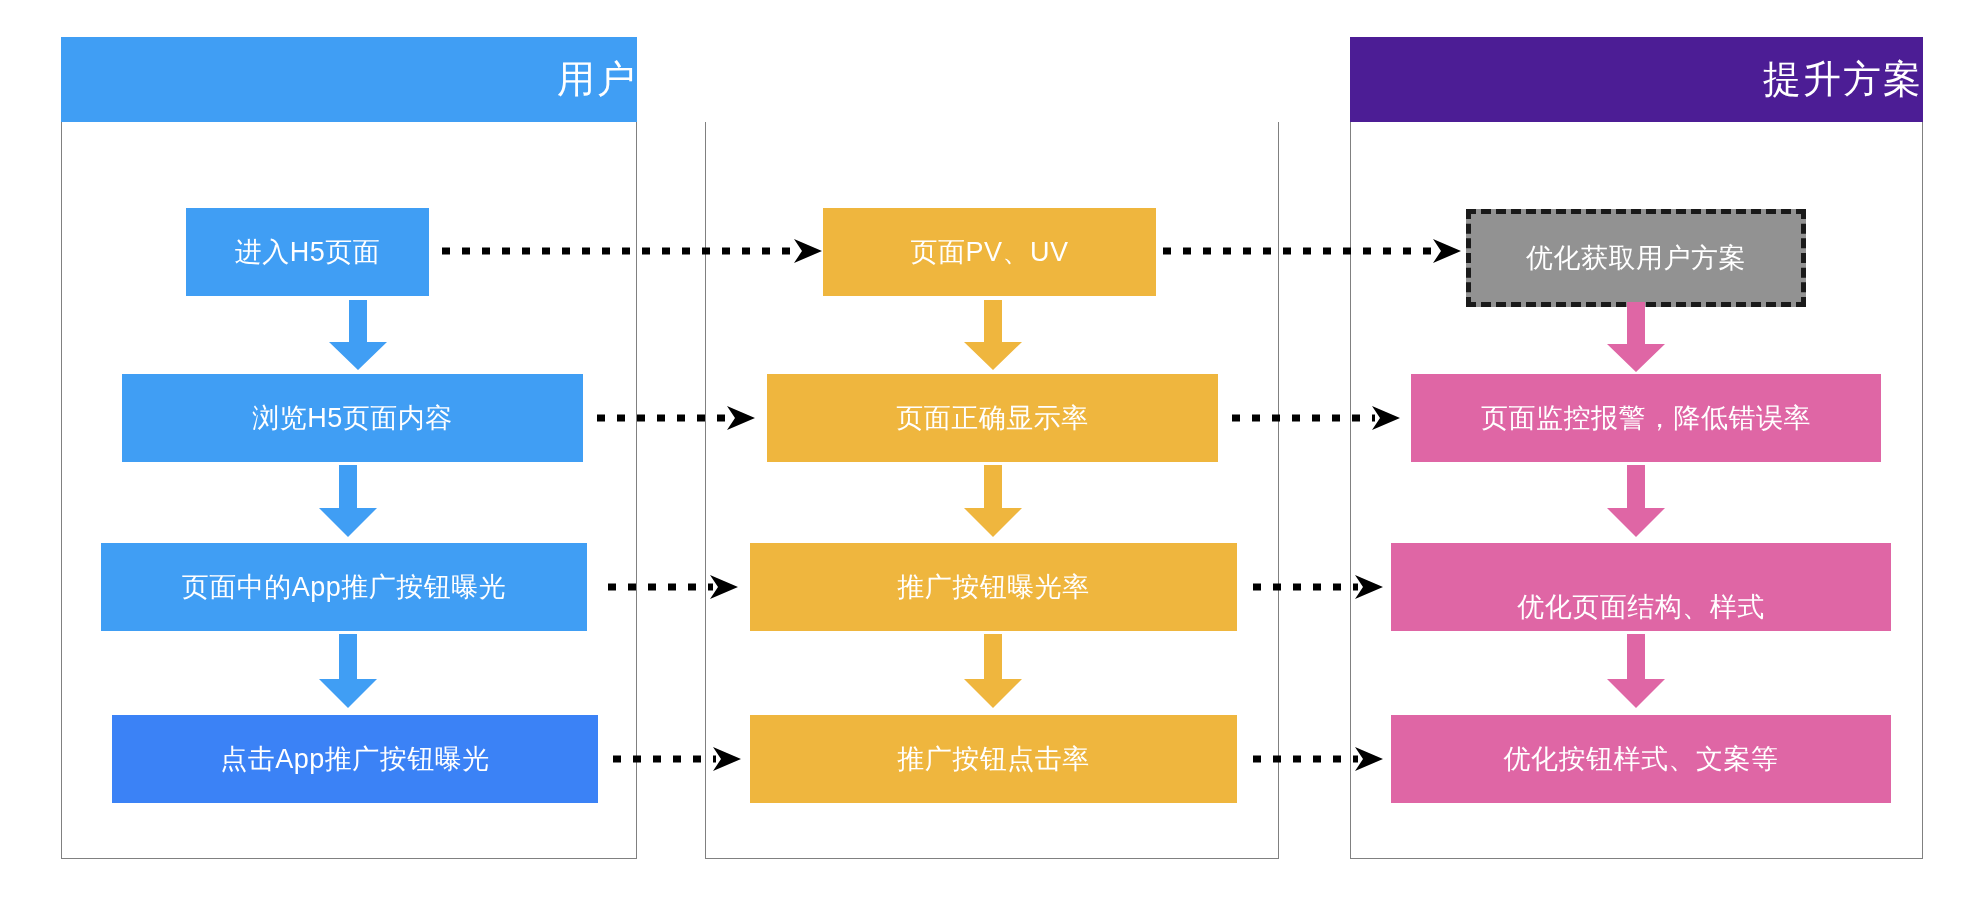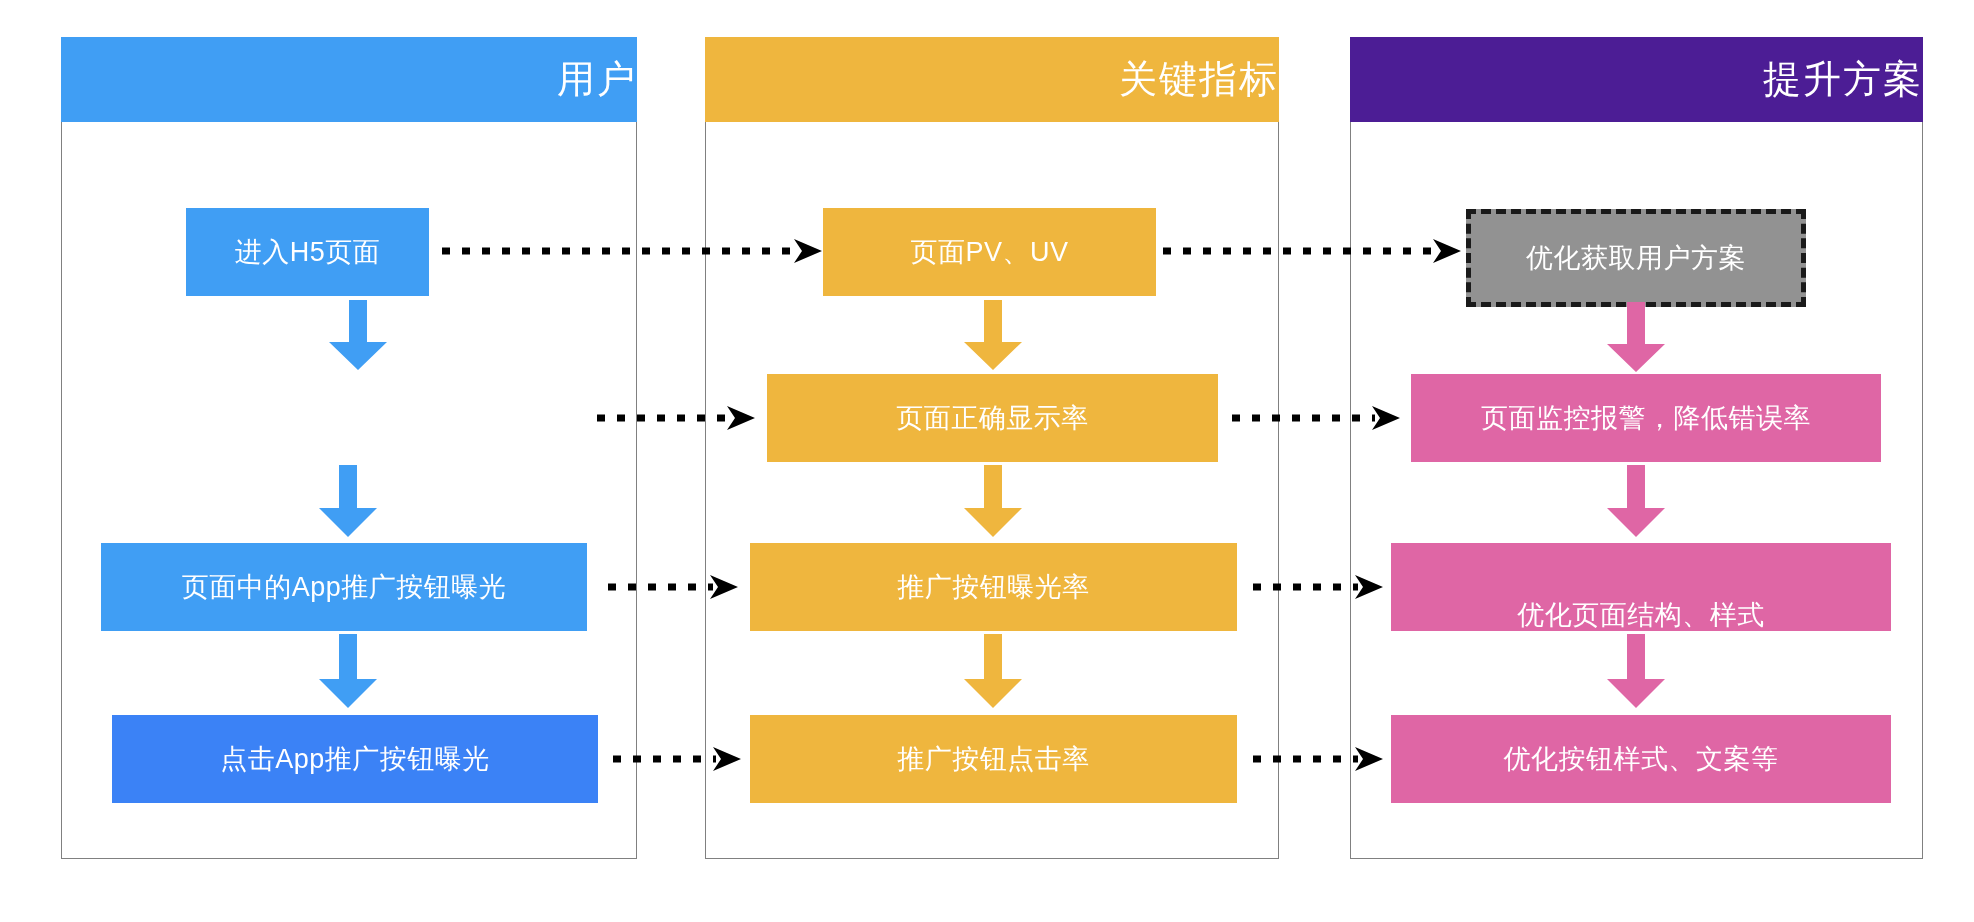--- a/index.html
+++ b/index.html
@@ -41,21 +41,21 @@
   .node {
     position: absolute;
     box-sizing: border-box;
     display: flex;
     align-items: center;
     justify-content: center;
     color: #ffffff;
     font-size: 27px;
     text-align: center;
     line-height: 1.2;
-    padding: 0 8px;
+    padding: 8px 8px;
     letter-spacing: 0.5px;
   }
   .node.dashed-gray {
     background: #929292;
     border: 5px dashed #1a1a1a;
     color: #ffffff;
     margin-top: 7px;
   }
 
   
@@ -74,41 +74,41 @@
 <body>
 
 <div id="canvas">
 
   <div class="lane-body" style="left:61px; top:122px; width:576px; height:737px;"></div>
   <div class="lane-header" style="left:61px; top:37px; width:576px; height:85px; background:#409EF4;">
     <span>用户</span>
   </div>
 
   <div class="lane-body" style="left:705px; top:122px; width:574px; height:737px;"></div>
-  <div class="lane-header" style="left:705px; top:37px; width:574px; height:85px; background:#EFB63E;">
-    <span>关键指标</span>
-  </div>
 
   <div class="lane-body" style="left:1350px; top:122px; width:573px; height:737px;"></div>
   <div class="lane-header" style="left:1350px; top:37px; width:573px; height:85px; background:#4c1d95;">
     <span>提升方案</span>
   </div>
 
   <div class="node" style="left:186px; top:208px; width:243px; height:88px; background:#409EF4;">
     <span>进入H5页面</span>
   </div>
 
   <div class="node" style="left:823px; top:208px; width:333px; height:88px; background:#EFB63E;">
     <span>页面PV、UV</span>
   </div>
 
   <div class="node dashed-gray" style="left:1466px; top:202px; width:340px; height:98px;">
     <span>优化获取用户方案</span>
   </div>
 
+  <div class="node" style="left:122px; top:374px; width:461px; height:88px; background:#409EF4;">
+    <span>浏览H5页面内容</span>
+  </div>
 
   <div class="node" style="left:767px; top:374px; width:451px; height:88px; background:#EFB63E;">
     <span>页面正确显示率</span>
   </div>
 
   <div class="node" style="left:1411px; top:374px; width:470px; height:88px; background:#DF66A5;">
     <span>页面监控报警，降低错误率</span>
   </div>
 
   <div class="node" style="left:101px; top:543px; width:486px; height:88px; background:#409EF4;">

